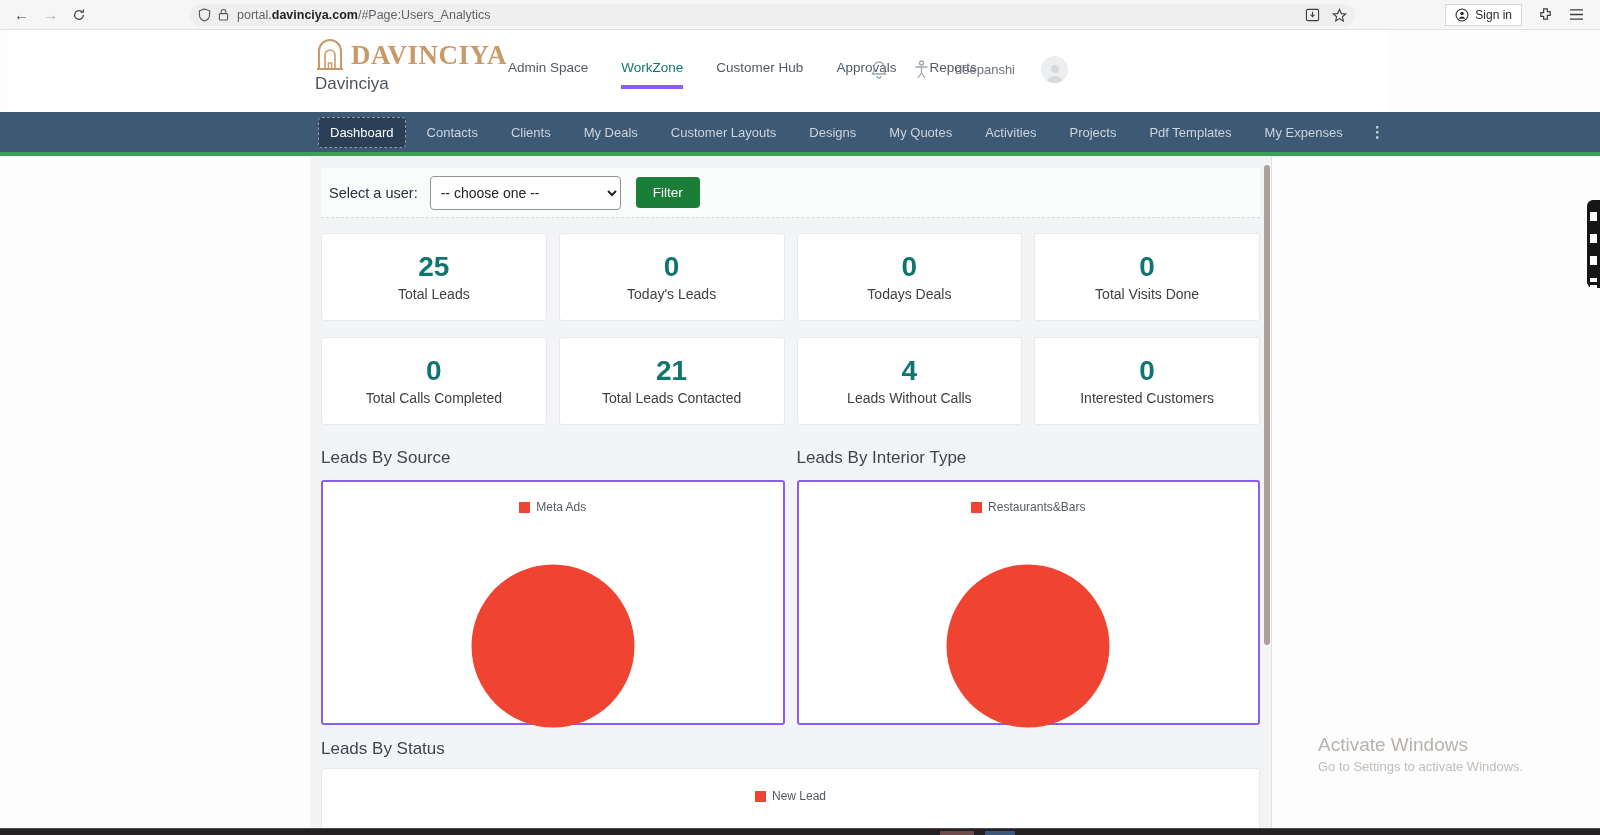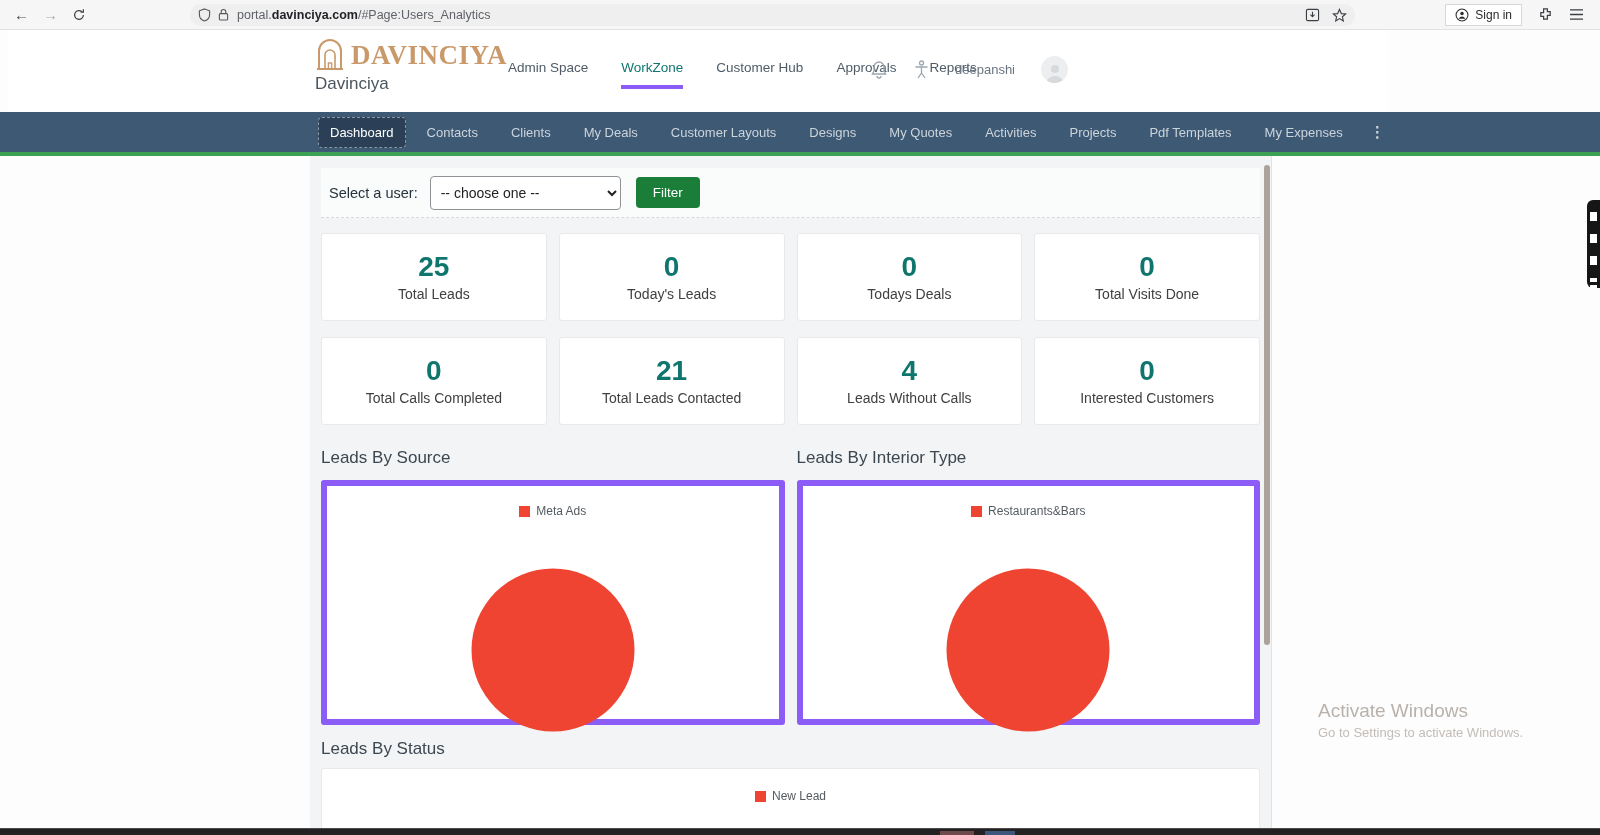--- a/index.html
+++ b/index.html
@@ -47,36 +47,36 @@
   .filter-btn { margin-left:15px; background:#1a7e38; color:#fff; border:none; border-radius:4px; font-size:13.5px; padding:8px 17px; }
 
   .stats-grid { display:grid; grid-template-columns:repeat(4,1fr); gap:12px; margin:15px 11px 0 11px; }
   .stats-grid.row2 { margin-top:16px; }
   .stat-card { background:#fff; border:1px solid #e9e9eb; border-radius:3px; height:88px; display:flex; flex-direction:column; align-items:center; justify-content:center; }
   .stat-value { font-size:28px; font-weight:bold; color:#0f766e; line-height:1.1; }
   .stat-label { font-size:14px; color:#404040; margin-top:3px; }
 
   .charts-row { display:grid; grid-template-columns:1fr 1fr; gap:12px; margin:10px 11px 0 11px; }
   .chart-block .chart-title { font-size:17px; color:#3c4750; margin:13px 0 12px 0; }
-  .chart-panel { background:#fff; border:6px solid #8b5cf6; border-radius:3px; height:245px; position:relative; }
+  .chart-panel { background:#fff; border:2px solid #8b5cf6; border-radius:3px; height:245px; position:relative; }
   .legend { position:absolute; top:18px; left:0; right:0; display:flex; align-items:center; justify-content:center; gap:6px; }
   .legend-swatch { width:11px; height:11px; display:inline-block; }
   .legend-label { font-size:12px; color:#555b60; }
   .pie { position:absolute; left:50%; top:136px; transform:translate(-50%,-50%) translateY(28px); width:163px; height:163px; border-radius:50%; }
 
   .status-block { margin:12px 11px 0 11px; }
   .status-title { font-size:17px; color:#3c4750; margin:14px 0 9px 0; }
   .status-panel { background:#fff; border:1px solid #e9e9eb; border-radius:3px; height:66px; position:relative; }
   .status-panel .legend { top:20px; }
 
   
   .page-scrollbar { position:absolute; left:1264px; top:165px; width:6px; height:480px; background:#aca29d; border-radius:3px; }
 
   
-  .watermark { position:absolute; left:1318px; top:700px; color:#b9b2ac; }
+  .watermark { position:absolute; left:1318px; top:734px; color:#b9b2ac; }
   .watermark .wm1 { font-size:19px; }
   .watermark .wm2 { font-size:13px; margin-top:3px; color:#c3bcb7; }
   .side-tab { position:absolute; right:0; top:200px; width:13px; height:88px; background:#161616; border-radius:6px 0 0 6px; padding-top:12px; }
   .side-tab .stripe { width:7px; height:9px; background:#fff; margin:0 auto 13px auto; }
   .side-tab .stripe.small { height:4px; margin-bottom:3px; }
 
   
   .taskbar { position:absolute; left:0; bottom:0; width:1600px; height:7px; background:#232122; border-top:1px solid #4a4a4c; }
   .taskbar .mark1 { position:absolute; left:940px; top:2px; width:34px; height:4px; background:#6e4a4a; }
   .taskbar .mark2 { position:absolute; left:985px; top:2px; width:30px; height:4px; background:#3c567c; }

